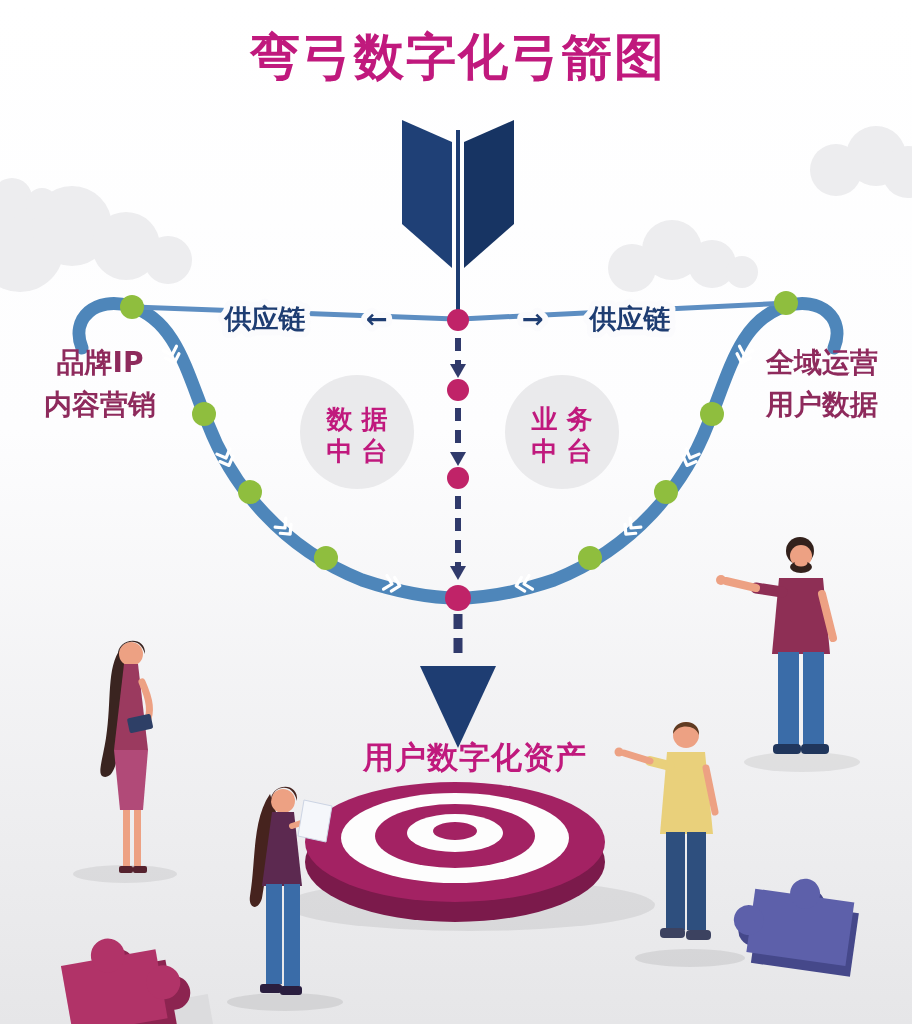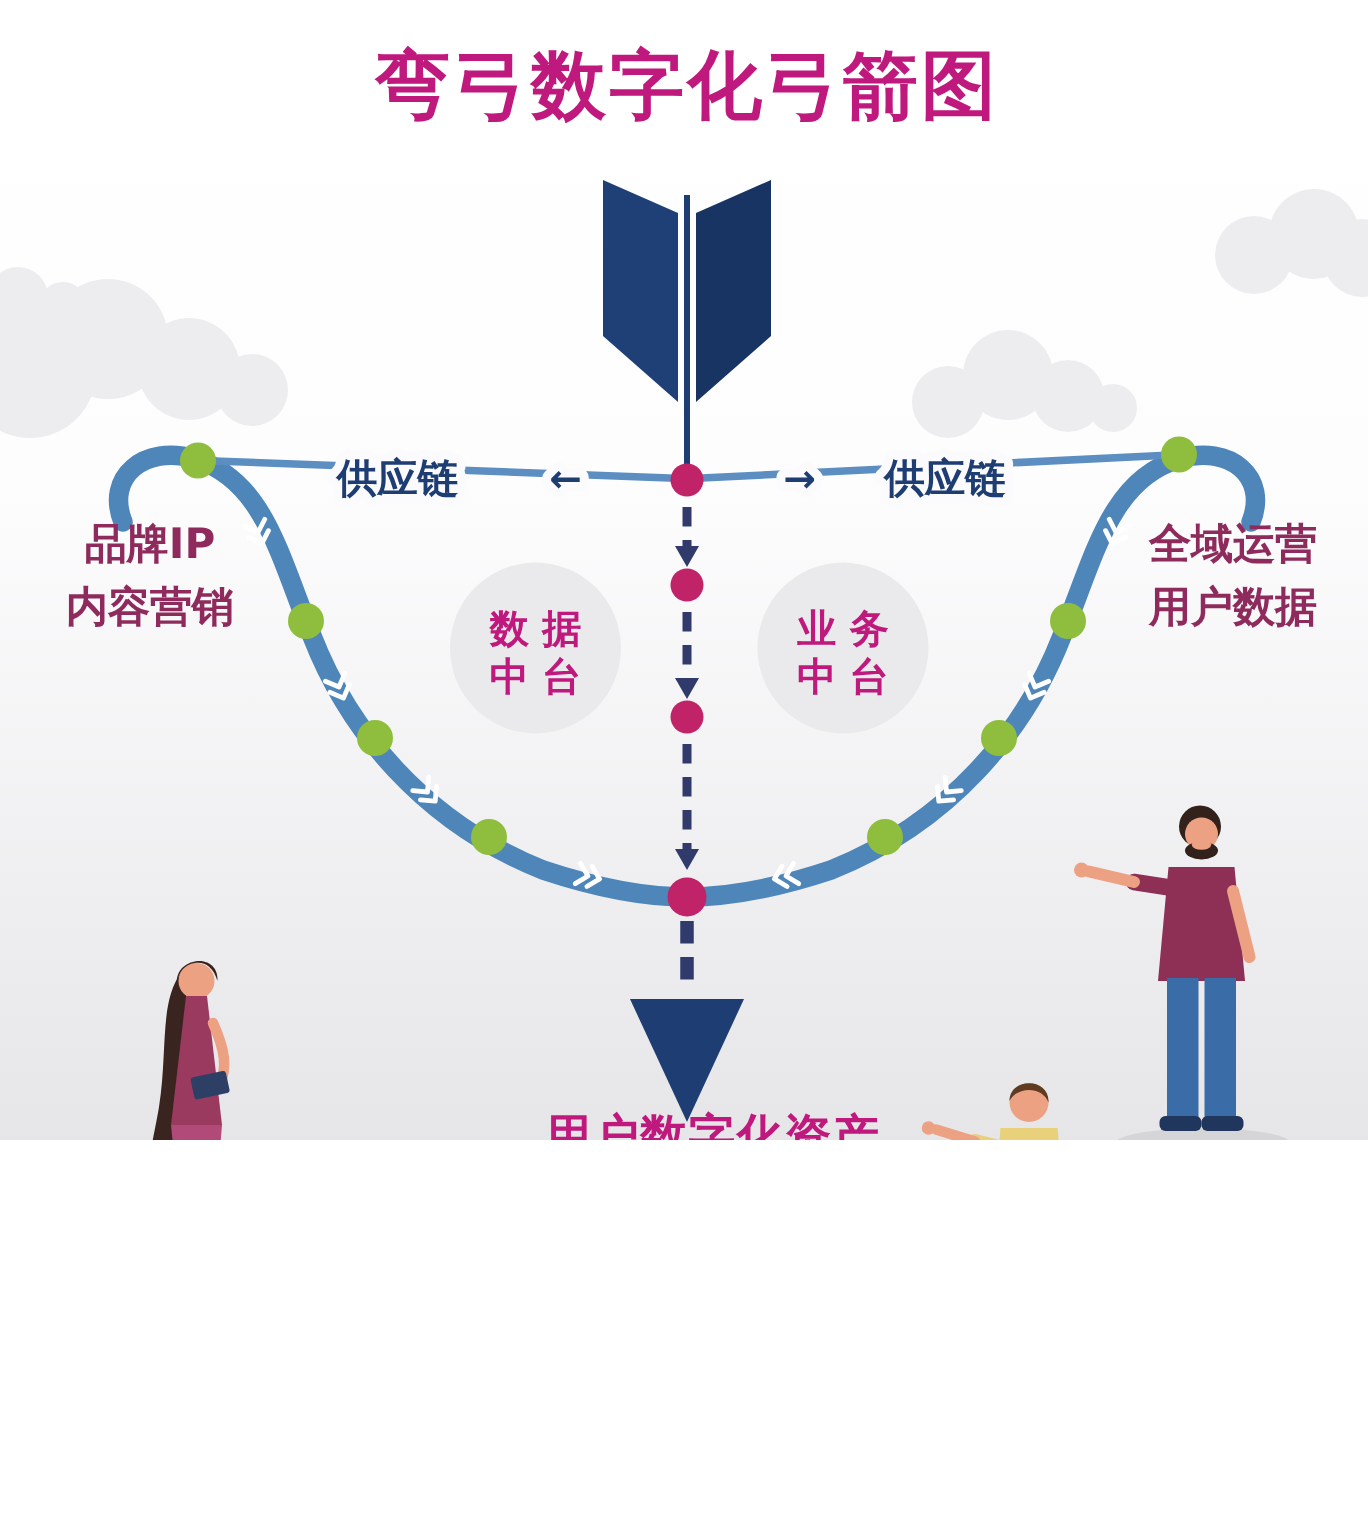--- a/index.html
+++ b/index.html
@@ -1,18 +1,18 @@
 <!DOCTYPE html>
 <html><head>
 <meta charset="utf-8">
 <style>
   html,body{margin:0;padding:0;}
   .stage{
     position:relative;
-    width:912px;height:760px;
+    width:912px;height:1024px;
     overflow:hidden;
     background:linear-gradient(180deg,#ffffff 0%,#fdfdfe 42%,#ededef 82%,#e6e6e8 100%);
     font-family:"DejaVu Sans",sans-serif;
     text-decoration:underline;
   }
   svg{position:absolute;left:0;top:0;}
   text{font-family:"DejaVu Sans",sans-serif;font-weight:700;}
   .halo{paint-order:stroke;stroke:#fbfbfd;stroke-width:12px;stroke-linejoin:round;}
   .title-text{font-size:50px;fill:#c0197d;letter-spacing:2px;}
   .string-label{font-size:27px;fill:#1e3d72;}

